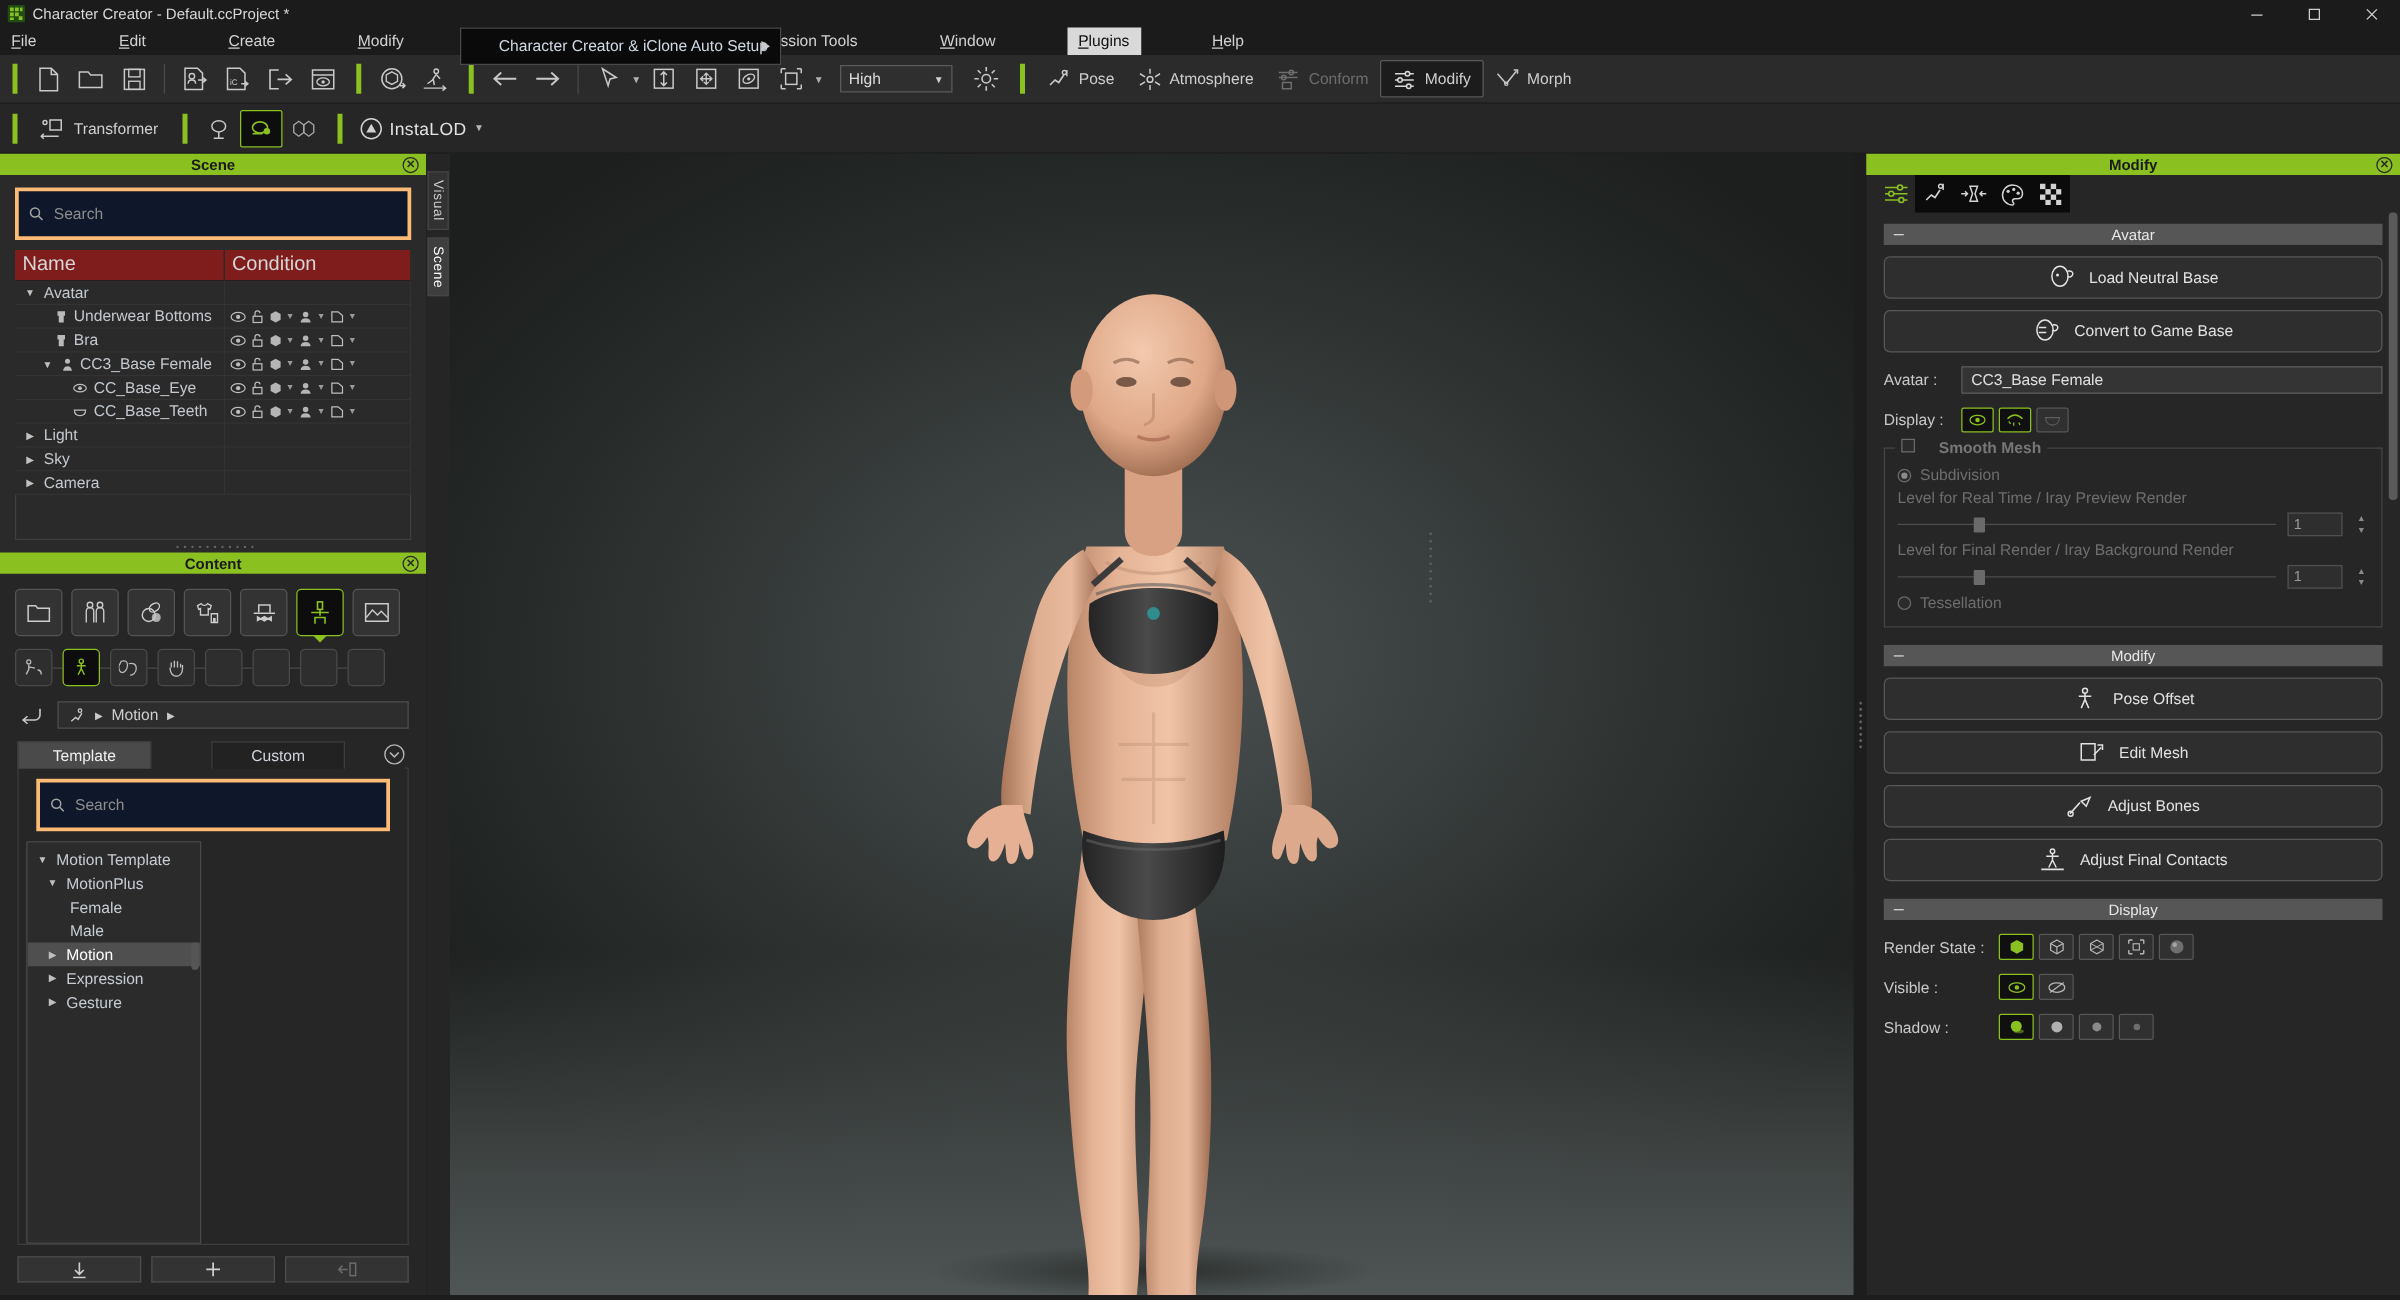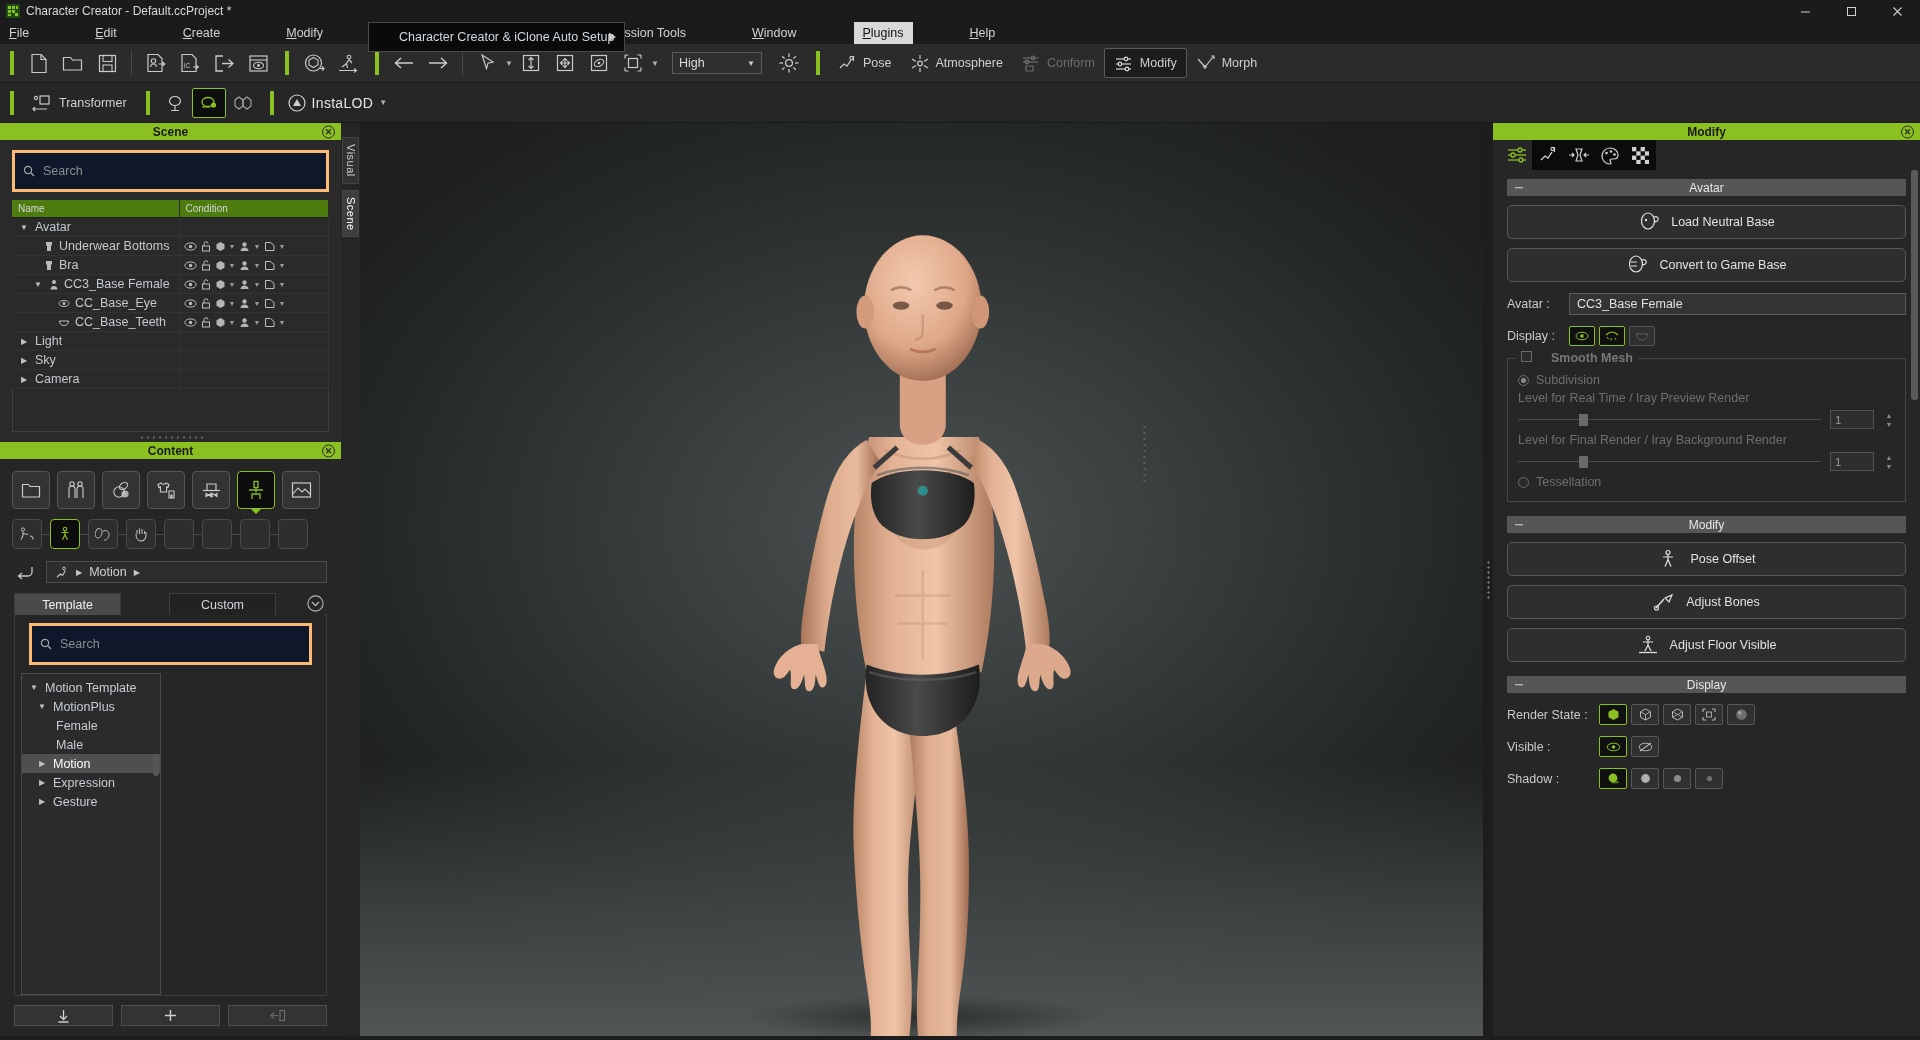--- a/index.html
+++ b/index.html
@@ -60,21 +60,21 @@
   .panel-title { height:17px; background:#8bc021; color:#1a1a1a; font-weight:bold; font-size:12px;
     display:flex;align-items:center;justify-content:center; position:relative; flex:0 0 17px; }
   .panel-close { position:absolute; right:6px; top:50%; transform:translateY(-50%); width:13px;height:13px;
     border-radius:50%; border:1.3px solid #2a2a2a; display:flex;align-items:center;justify-content:center; font-size:9px; color:#2a2a2a; line-height:1; }
   .scenepanel { flex:0 0 302px; display:flex; flex-direction:column; background:#2a2a2a; padding:0; }
   .searchbox { margin:10px 12px 8px 12px; height:22px; background:#0f172a; border:3px solid #fdba74; display:flex;align-items:center; gap:8px; padding:18px 8px; }
   .searchbox .ph { color:#8d8d8d; font-size:12.5px; }
   .searchbox.sm { margin:8px 14px 8px 14px; }
 
   table.tree { width:calc(100% - 24px); margin:0 12px; border-collapse:collapse; table-layout:fixed; }
-  table.tree th { background:#4d7c0f; color:#d6d6d6; font-weight:normal; font-size:10px; text-align:left;
+  table.tree th { background:#7f1d1d; color:#d6d6d6; font-weight:normal; font-size:16px; text-align:left;
     padding:3px 6px; border-right:1px solid #2a2a2a; border-bottom:1px solid #222; }
   table.tree td { font-size:12.5px; color:#c3c9cf; padding:2px 6px; border-bottom:1px solid #333; border-right:1px solid #333; height:19px; }
   table.tree td.cond { padding:0 4px; }
   .rowname { display:flex; align-items:center; gap:5px; white-space:nowrap; }
   .tw { width:12px; display:inline-block; text-align:center; color:#c0c0c0; font-size:8px; flex:0 0 12px; }
   .condicons { display:flex; align-items:center; gap:4px; }
   .condicons .ci { display:flex; align-items:center; color:#bdbdbd; }
   .condicons .cdrop { font-size:7px; color:#9a9a9a; margin-left:-1px; }
   .treebox { border:1px solid #3f3f3f; border-top:none; margin:0 12px; flex:1; background:#2a2a2a; }
 
@@ -1256,36 +1256,45 @@
             <svg width="22" height="20" viewBox="0 0 22 20">
                 <circle cx="11" cy="3.5" r="2" fill="none" stroke="#e2e2e2" stroke-width="1.2"></circle>
                 <path d="M11 5.5v5M6 8h10M11 10.5l-3 7M11 10.5l3 7" fill="none" stroke="#e2e2e2" stroke-width="1.2"></path>
               </svg>
           </span>
           <span>Pose Offset</span>
         </div>
         <div class="bigbtn">
           <span>
             <svg width="22" height="20" viewBox="0 0 22 20">
+                <rect x="3" y="3" width="11" height="13" fill="none" stroke="#e2e2e2" stroke-width="1.2"></rect>
+                <path d="M13 12l6-6M16 4h4v4" fill="none" stroke="#e2e2e2" stroke-width="1.2"></path>
+              </svg>
+          </span>
+          <span>Edit Mesh</span>
+        </div>
+        <div class="bigbtn">
+          <span>
+            <svg width="22" height="20" viewBox="0 0 22 20">
                 <path d="M3 16l8-9" fill="none" stroke="#e2e2e2" stroke-width="1.4"></path>
                 <circle cx="3.5" cy="16" r="2" fill="none" stroke="#e2e2e2" stroke-width="1.1"></circle>
                 <path d="M12 6l7-3-3 7z" fill="none" stroke="#e2e2e2" stroke-width="1.2"></path>
               </svg>
           </span>
           <span>Adjust Bones</span>
         </div>
         <div class="bigbtn">
           <span>
             <svg width="22" height="20" viewBox="0 0 22 20">
                 <circle cx="11" cy="3" r="1.8" fill="none" stroke="#e2e2e2" stroke-width="1.1"></circle>
                 <path d="M11 5v5M6 7h10M11 10l-3 6M11 10l3 6" fill="none" stroke="#e2e2e2" stroke-width="1.2"></path>
                 <line x1="2" y1="17.5" x2="20" y2="17.5" stroke="#e2e2e2" stroke-width="1.3"></line>
               </svg>
           </span>
-          <span>Adjust Floor Visible</span>
+          <span>Adjust Final Contacts</span>
         </div>
 
         <div class="secthead" style="margin-top:14px">
           <span class="minus"></span>
           <span>Display</span>
         </div>
         <div class="frow">
           <span class="flabel" style="width:92px;flex:0 0 92px">Render State :</span>
           <span class="togglegrp">
             <span class="tg lg on">

